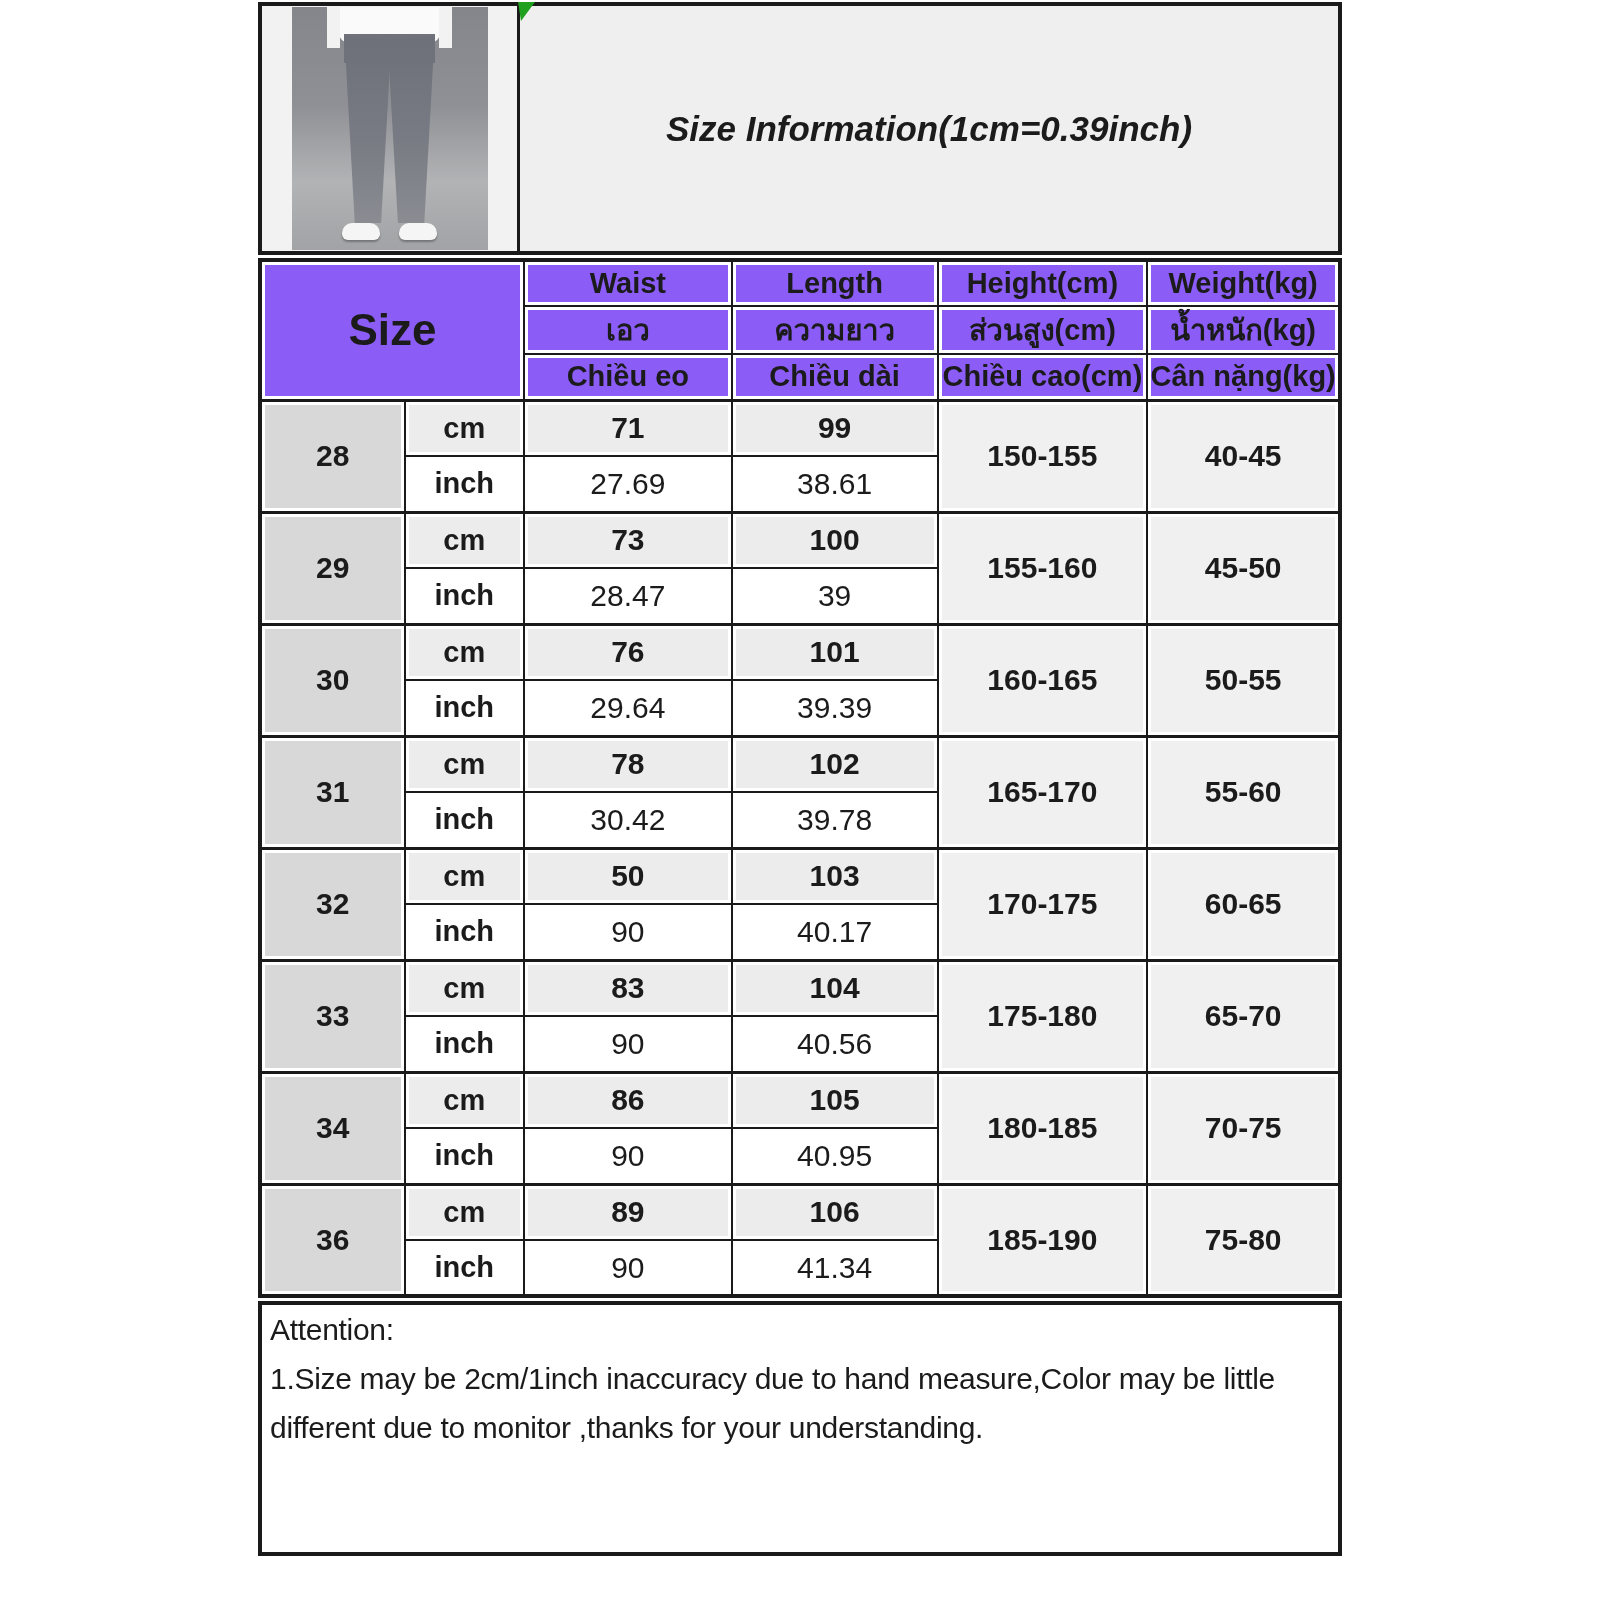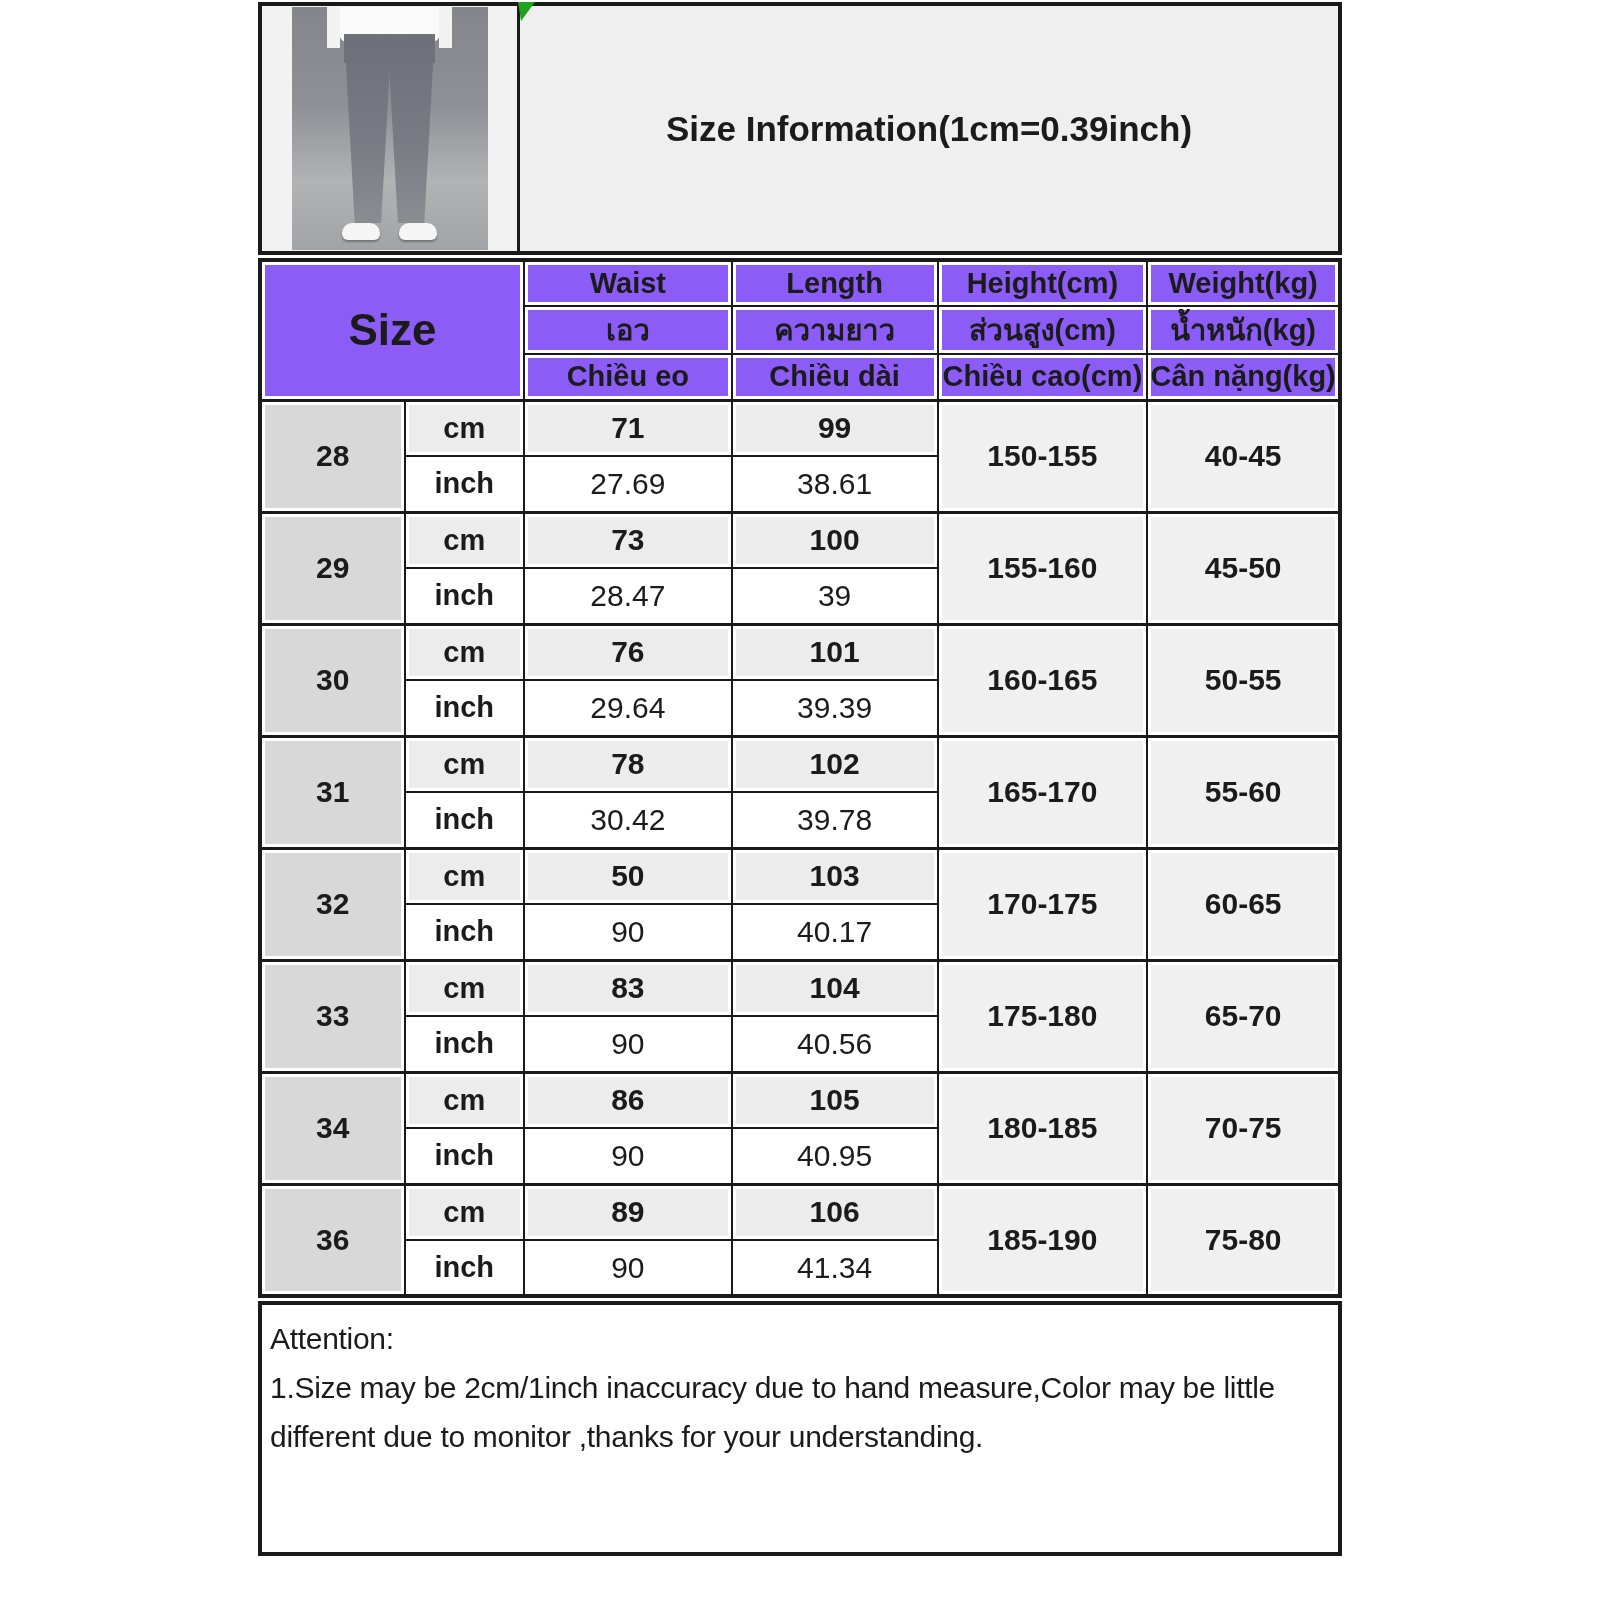--- a/index.html
+++ b/index.html
@@ -5,21 +5,21 @@
   * { margin:0; padding:0; box-sizing:border-box; }
   html,body { width:1600px; height:1600px; background:#ffffff;
               font-family:"Liberation Sans", sans-serif; color:#1b1b1b; }
   .sheet { position:absolute; left:258px; top:2px; width:1084px; }
 
   
   .title-block { display:flex; border:4px solid #1a1a1a; height:253px; background:#efefef; }
   .img-cell { width:258px; background:#f2f2f2; border-right:3px solid #1a1a1a;
               display:flex; align-items:center; justify-content:center; position:relative; }
   .title-cell { flex:1; position:relative; display:flex; flex-direction:column;
-                align-items:center; justify-content:center; background:#efefef; }
+                align-items:center; justify-content:center; background:#efefef;font-style:italic; }
   .title-line { font-weight:700; font-size:35px; line-height:51px; text-align:center; }
 
   
   .flag { position:absolute; top:-4px; left:-2px; z-index:5; }
 
   
   .photo { width:196px; height:243px; position:relative; overflow:hidden;
            background:linear-gradient(180deg,#85868b 0%,#8f9095 40%,#b2b3b5 72%,#a2a3a6 100%); }
   .shirt { position:absolute; top:0; left:24%; width:52%; height:15%;
            background:#fafafa; border-radius:0 0 10px 10px; }
@@ -46,21 +46,21 @@
   .u-inch td { height:56px; }
   .size-num { background:#d8d8d8; font-weight:700; font-size:30px; box-shadow:inset 0 0 0 3px #ffffff;margin-top:40px; }
   .unit { font-weight:700; font-size:29px; }
   .val-cm  { font-weight:700; font-size:30px; }
   .val-inch{ font-weight:400; font-size:30px; }
   .fill-metric { background:#ececec; box-shadow:inset 0 0 0 3px #ffffff; }
   .range { background:#f0f0f0; font-weight:700; font-size:30px; box-shadow:inset 0 0 0 3px #ffffff; }
 
   
   .attention { margin-top:3px; border:4px solid #1a1a1a; background:#ffffff;
-               min-height:255px; padding:9px 10px 10px 8px; }
+               min-height:255px; padding:0 10px 10px 8px; }
   .attention p { font-size:30px; line-height:49px; letter-spacing:-0.3px; }
 </style>
 </head>
 <body>
 
 <div class="sheet">
 
   <div class="title-block">
     <div class="img-cell">
       <div class="photo">

